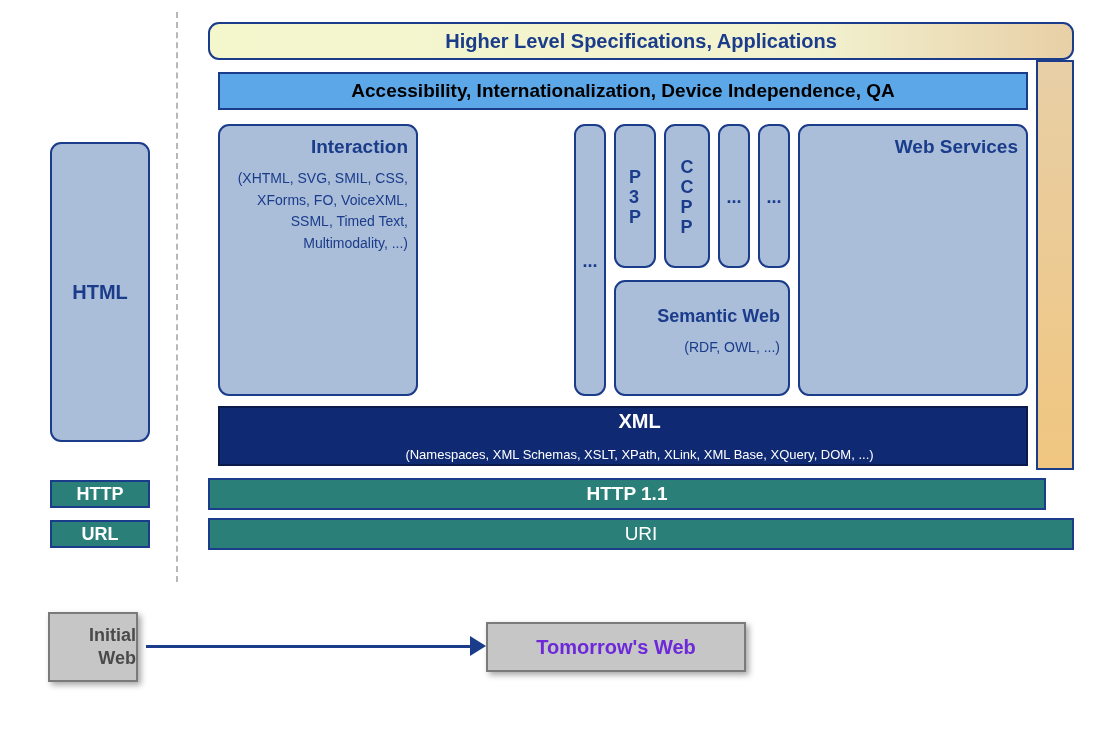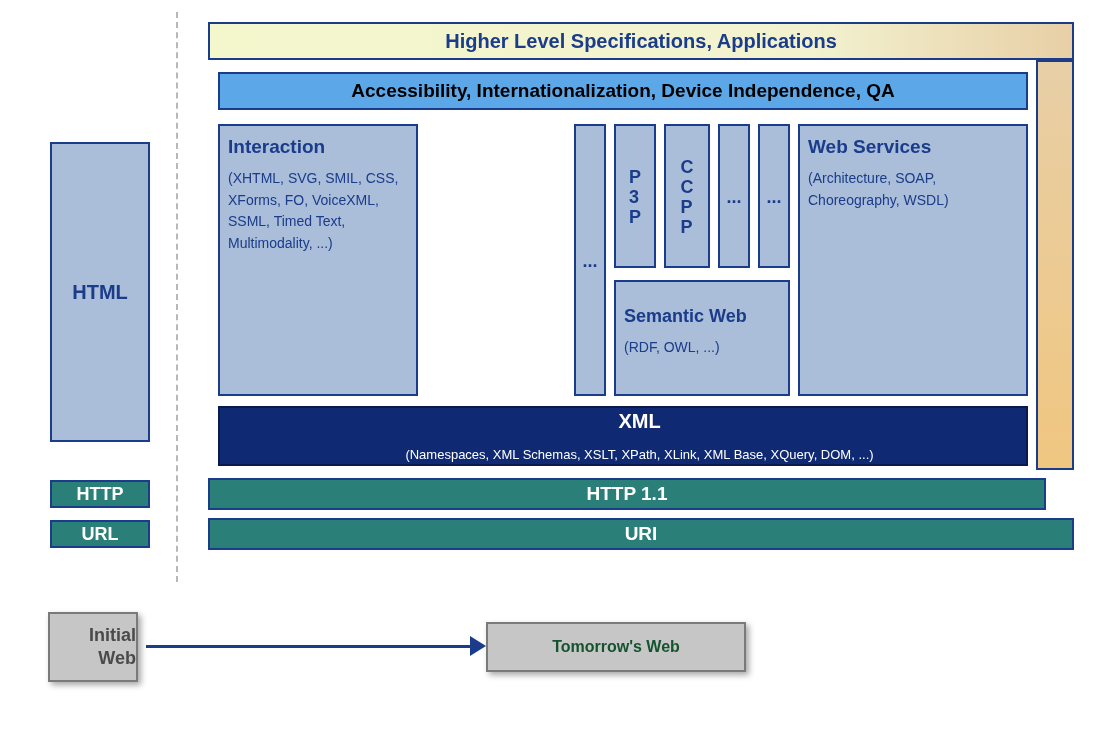--- a/index.html
+++ b/index.html
@@ -11,22 +11,22 @@
     width: 1108px;
     height: 738px;
   }
   .canvas {
     position: relative;
     width: 1084px;
     height: 714px;
   }
   .abs { position: absolute; }
   .blue-border { border: 2px solid #1a3c8a; }
-  .blue-text { color: #1a3c8a; }
-  .center { text-align: left; }
+  .blue-text { color: #1a3c8a; border-radius: 11px; }
+  .center { text-align: right; }
   .bold { font-weight: bold; }
 
   
   .html-box {
     left: 38px; top: 130px; width: 100px; height: 300px;
     background: #aabdd9; display:flex; align-items:center; justify-content:center;
     font-size:20px;
   }
   .http-sm {
     left: 38px; top: 468px; width: 100px; height: 28px;
@@ -97,32 +97,32 @@
 
   
   .http11 {
     left:196px; top:466px; width:838px; height:32px;
     background:#2a8078; color:#ffffff;
     display:flex; align-items:center; justify-content:center; font-size:19px; font-weight:bold;
   }
   .uri {
     left:196px; top:506px; width:866px; height:32px;
     background:#2a8078; color:#fff;
-    display:flex; align-items:center; justify-content:center; font-size:19px; font-weight:bold;
+    display:flex; align-items:center; justify-content:center; font-size:19px; font-weight:normal;
   }
 
   
   .grey-box {
     background:#c6c6c6; border:2px solid #7a7a7a; color:#4a4a4a;
     display:flex; align-items:center; justify-content:center; text-align:center;
     font-size:18px; font-weight:bold;
     box-shadow: 3px 3px 6px rgba(0,0,0,0.35);
   }
   .initial { left:36px;  top:600px; width:90px;  height:70px; line-height:1.3;text-align:right; }
-  .tomorrow{ left:474px; top:610px; width:260px; height:50px; color:#14532d; font-size:16px;}
+  .tomorrow{ left:474px; top:610px; width:260px; height:50px; color:#6d28d9; font-size:20px;}
 
   
   .arrow-line {
     left:134px; top:633px; width:330px; height:0;
     border-top:3px solid #1a3c8a;
   }
   .arrow-head {
     left:458px; top:624px; width:0; height:0;
     border-top:10px solid transparent;
     border-bottom:10px solid transparent;
@@ -168,21 +168,20 @@
         <span>P</span>
         <span>P</span>
       </div>
   </div>
 
   <div class="abs tech dots2 blue-border blue-text bold">...</div>
   <div class="abs tech dots3 blue-border blue-text bold">...</div>
 
   <div class="abs tech websvc blue-border blue-text center">
     <div class="title">Web Services</div>
-    <div class="sub">(Architecture, SOAP, Choreography, WSDL)</div>
   </div>
 
   <div class="abs tech semweb blue-border blue-text center">
     <div class="title" style="font-size:18px;">Semantic Web</div>
     <div class="sub">(RDF, OWL, ...)</div>
   </div>
 
   <div class="abs xml-bar">
     <div class="t">XML</div>
     <div class="s">(Namespaces, XML Schemas, XSLT, XPath, XLink, XML Base, XQuery, DOM, ...)</div>

